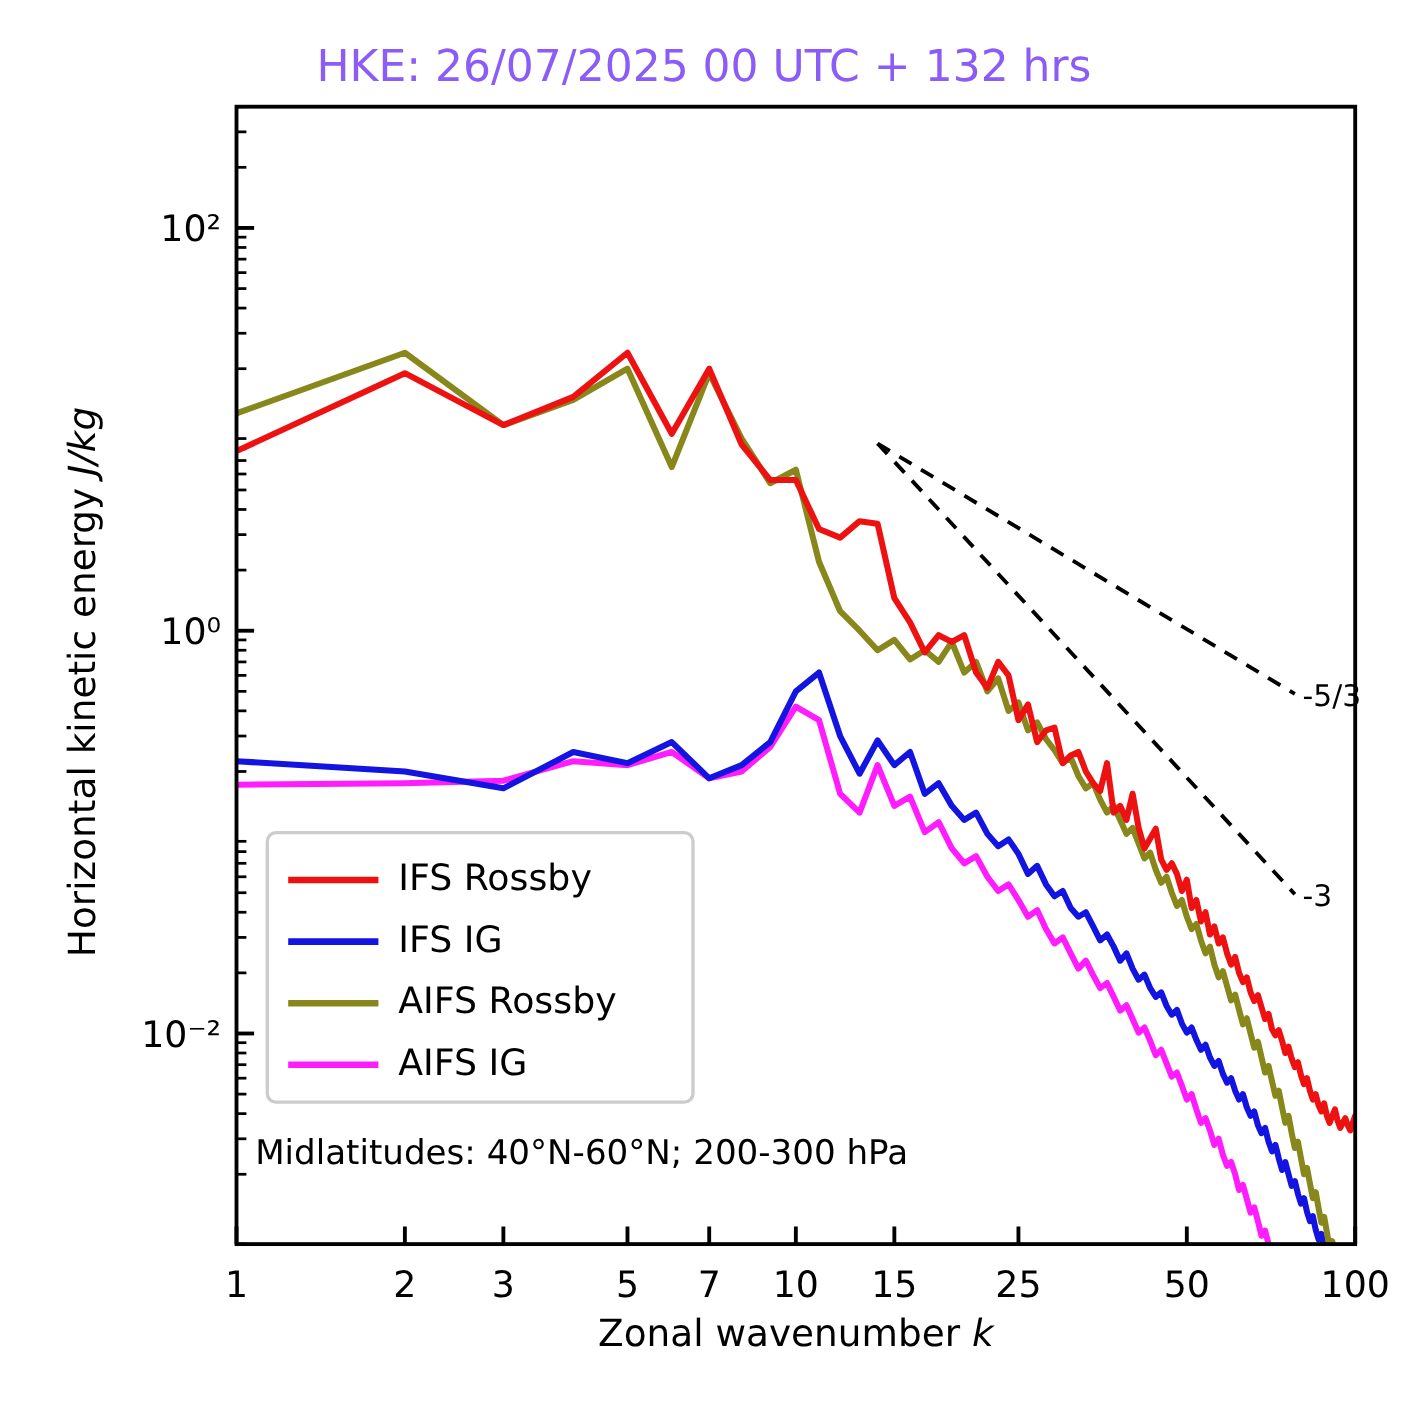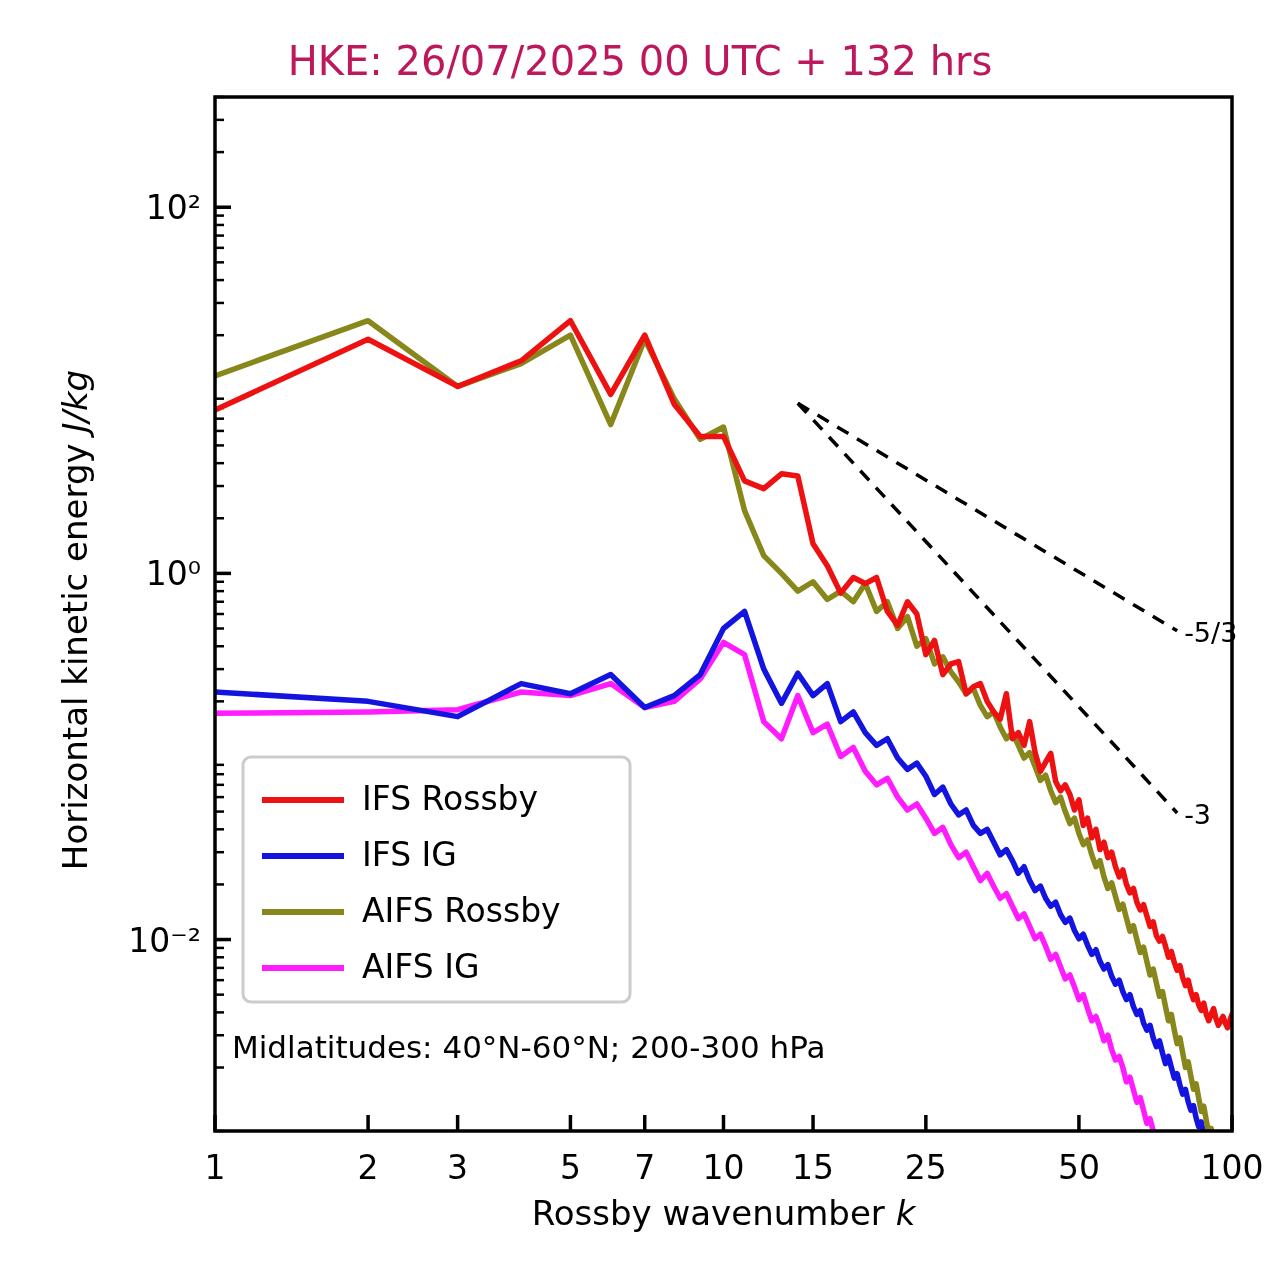--- a/index.html
+++ b/index.html
@@ -19,21 +19,21 @@
     height: 1288px;
     background: #ffffff;
   }
   #chart-title {
     position: absolute;
     left: 0;
     top: 38px;
     width: 1280px;
     text-align: center;
     font-size: 40px;
-    color: #be185d;
+    color: #8b5cf6;
     font-family: "DejaVu Sans", sans-serif;
     white-space: nowrap;
   }
   #y-axis-label {
     position: absolute;
     left: -305px;
     top: 600px;
     width: 760px;
     text-align: center;
     font-size: 34px;
@@ -68,21 +68,21 @@
 </style>
 </head>
 <body>
 
 <div id="figure">
 
   <div id="chart-title">HKE: 26/07/2025 00 UTC + 132 hrs</div>
 
   <div id="y-axis-label"><span>Horizontal kinetic energy </span><span class="unit">J/kg</span></div>
 
-  <div id="x-axis-label"><span>Rossby wavenumber </span><span class="sym">k</span></div>
+  <div id="x-axis-label"><span>Zonal wavenumber </span><span class="sym">k</span></div>
 
   <svg id="plot" width="1280" height="1288">
     <defs>
       <clipPath id="plotclip">
           <rect x="215" y="97" width="1017" height="1034"></rect>
         </clipPath>
     </defs>
 
     <rect id="plot-bg" x="215" y="97" width="1017" height="1034" fill="#ffffff"></rect>
 

